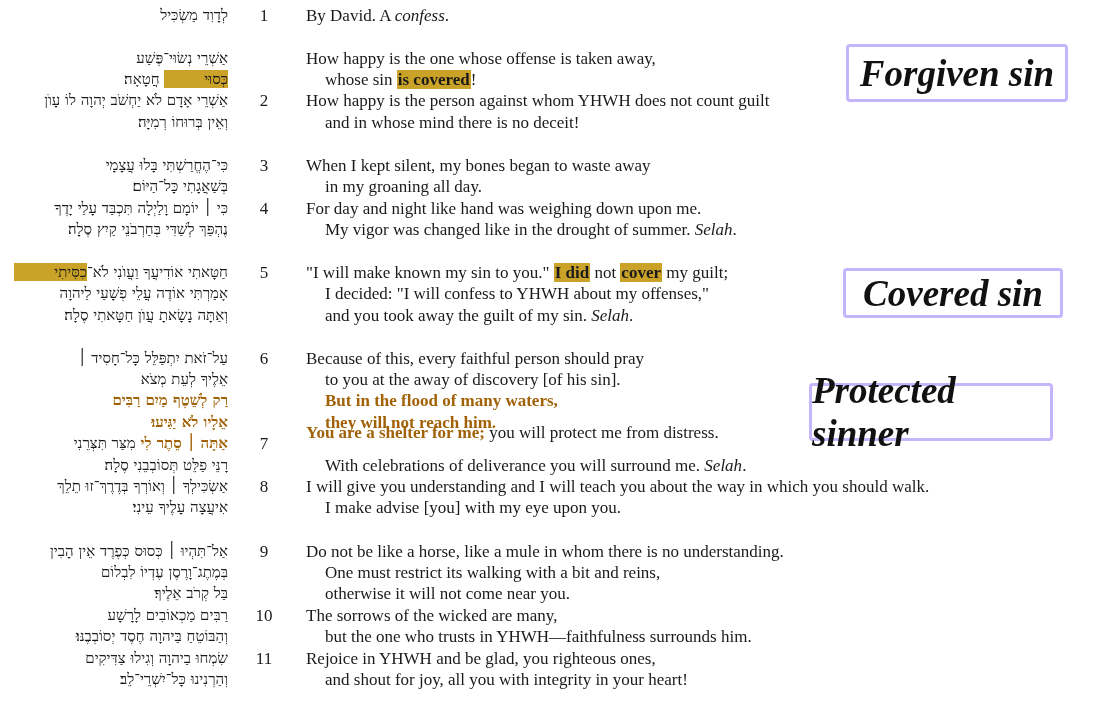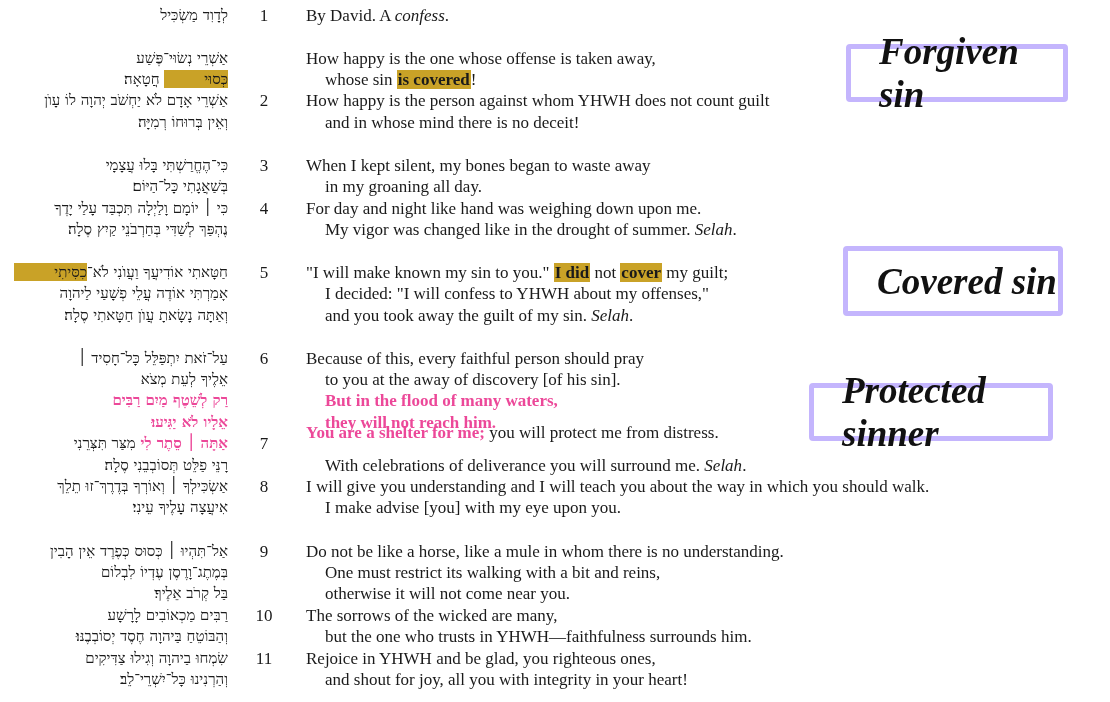--- a/index.html
+++ b/index.html
@@ -5,26 +5,26 @@
   html, body { margin:0; padding:0; background:#ffffff; }
   body { width:1110px; height:702px; position:relative; overflow:hidden;
          font-family:"Liberation Serif", "DejaVu Serif", serif; color:#1a1a1a; }
   .line { position:absolute; height:21px; line-height:21px; font-size:17px; white-space:nowrap; }
   .heb { right:882px; text-align:right; direction:rtl; font-family:"DejaVu Serif", "Liberation Serif", serif; font-size:15px; }
   .num { left:250px; width:28px; text-align:center; }
   .en { left:306px; }
   .en.ind { left:325px; }
   .hl { background:#c9a227; font-weight:bold; padding:0 1px; }
   .hlh { background:#c9a227;padding-left:40px; }
-  .gold { color:#ec4899; font-weight:bold; }
+  .gold { color:#a16207; font-weight:bold; }
   .it { font-style:italic; }
-  .box { position:absolute; border:5px solid #c4b5fd; border-radius:4px; background:#fff;
+  .box { position:absolute; border:3px solid #c4b5fd; border-radius:4px; background:#fff;
          display:flex; align-items:center; justify-content:center;
          font-style:italic; font-weight:bold; font-size:37px; color:#111;
-         font-family:"Liberation Serif", "DejaVu Serif", serif; box-sizing:border-box;padding-left:28px; }
+         font-family:"Liberation Serif", "DejaVu Serif", serif; box-sizing:border-box; }
 </style>
 </head>
 <body>
 
 <div class="line heb" style="top:5px">לְדָוִד מַשְׂכִּיל</div>
 <div class="line heb" style="top:48px">אַשְׁרֵי נְשׂוּי־פֶּשַׁע</div>
 <div class="line heb" style="top:69px"><span class="hlh">כְּסוּי</span><span> חֲטָאָה׃</span></div>
 <div class="line heb" style="top:90px">אַשְׁרֵי אָדָם לֹא יַחְשֹׁב יְהוָה לוֹ עָוֺן</div>
 <div class="line heb" style="top:112px">וְאֵין בְּרוּחוֹ רְמִיָּה׃</div>
 
@@ -93,14 +93,14 @@
 
 <div class="line en" style="top:541px">Do not be like a horse, like a mule in whom there is no understanding.</div>
 <div class="line en ind" style="top:562px">One must restrict its walking with a bit and reins,</div>
 <div class="line en ind" style="top:583px">otherwise it will not come near you.</div>
 <div class="line en" style="top:605px">The sorrows of the wicked are many,</div>
 <div class="line en ind" style="top:626px">but the one who trusts in YHWH—faithfulness surrounds him.</div>
 <div class="line en" style="top:648px">Rejoice in YHWH and be glad, you righteous ones,</div>
 <div class="line en ind" style="top:669px">and shout for joy, all you with integrity in your heart!</div>
 
 <div class="box" style="left:846px; top:44px; width:222px; height:58px;">Forgiven sin</div>
-<div class="box" style="left:843px; top:246px; width:220px; height:70px;">Covered sin</div>
+<div class="box" style="left:843px; top:268px; width:220px; height:50px;">Covered sin</div>
 <div class="box" style="left:809px; top:383px; width:244px; height:58px;">Protected sinner</div>
 
 </body></html>

